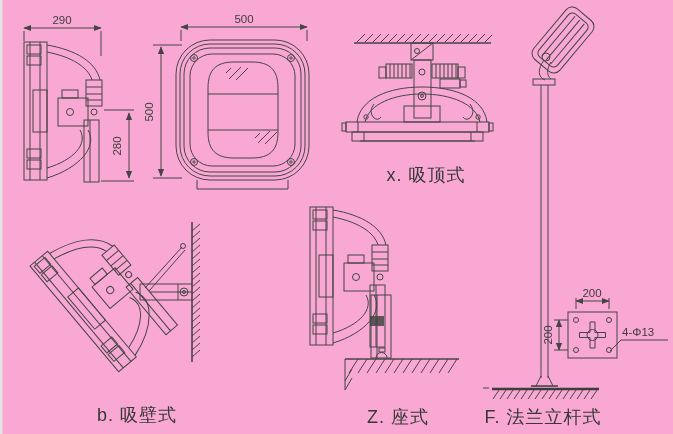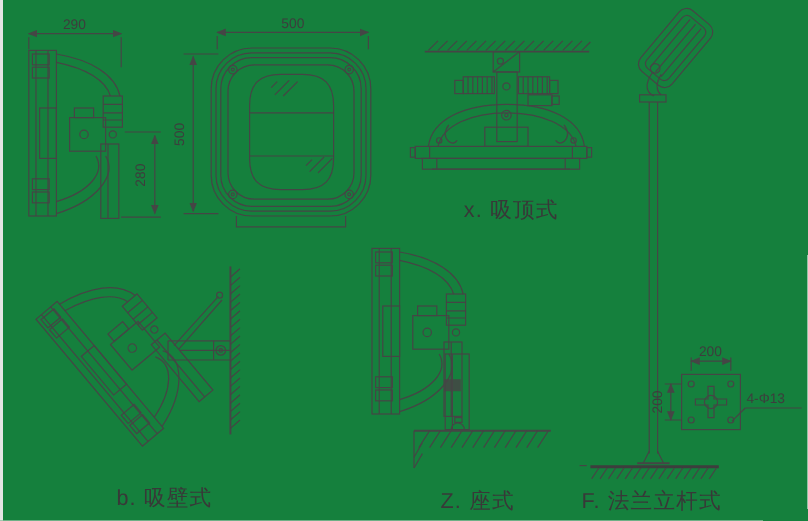--- a/index.html
+++ b/index.html
@@ -1,16 +1,16 @@
 <!DOCTYPE html>
 <html><head>
 <meta charset="utf-8">
 <style>
   html,body{margin:0;padding:0;background:#fff;}
-  .stage{position:relative;width:673px;height:434px;background:#15803d;overflow:hidden;
+  .stage{position:relative;width:673px;height:434px;background:#f9a8d4;overflow:hidden;
          font-family:"Liberation Sans", sans-serif;}
   svg{position:absolute;left:0;top:0;}
   .ln{stroke:#454545;fill:none;stroke-width:1;stroke-linecap:butt;}
   .ln2{stroke:#454545;fill:none;stroke-width:1.6;}
   .ln3{stroke:#3d3d3d;fill:none;stroke-width:2.6;}
   .fillc{fill:#454545;stroke:none;}
   .dim{font-family:"Liberation Sans", sans-serif;font-size:11.5px;fill:#3d3d3d;stroke:none;}
   .lbl{font-family:"Liberation Sans", sans-serif;font-size:18px;fill:#383838;stroke:none;letter-spacing:1px;}
   .edge{fill:#e4e4e4;stroke:none;}
 </style>

